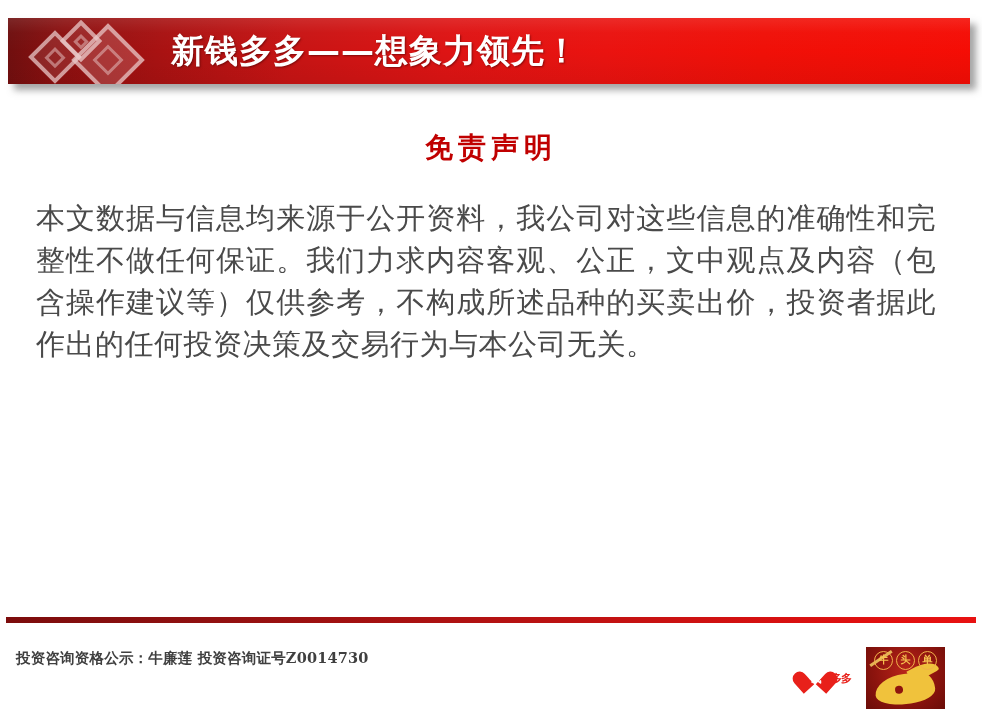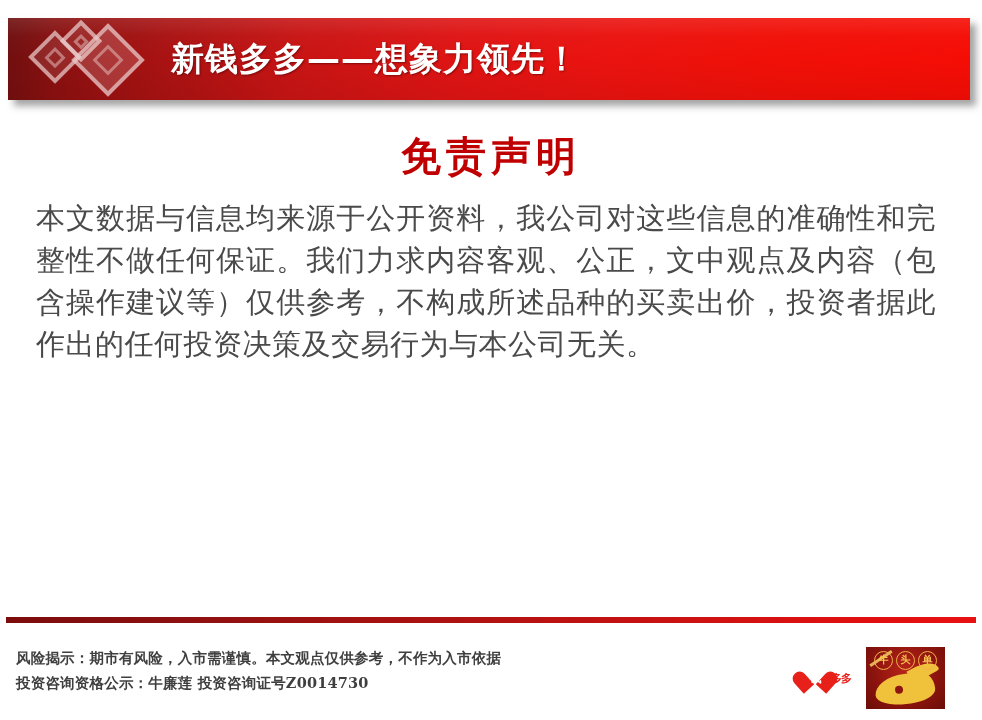--- a/index.html
+++ b/index.html
@@ -14,21 +14,21 @@
     overflow: hidden;
     position: relative;
   }
 
   
   .header-banner {
     position: absolute;
     left: 8px;
     top: 18px;
     width: 962px;
-    height: 82px;
+    height: 66px;
     background: linear-gradient(100deg,
         #6d0f0f 0%,
         #8c1010 6%,
         #a81212 16%,
         #c81414 30%,
         #de1414 46%,
         #ea1310 62%,
         #f01008 78%,
         #f50d05 100%);
     box-shadow: 6px 6px 7px rgba(90, 90, 90, 0.55);
@@ -88,21 +88,21 @@
   }
 
   
   .slide-heading {
     position: absolute;
     left: 0;
     right: 0;
     top: 129px;
     text-align: center;
     color: #c00000;
-    font-size: 40px;
+    font-size: 28px;
     font-weight: bold;
     letter-spacing: 5px;
     font-family: "DejaVu Serif", "Liberation Serif", serif;
   }
 
   .disclaimer-body {
     position: absolute;
     left: 36px;
     top: 197px;
     width: 900px;
@@ -282,21 +282,20 @@
   <div class="header-title">新钱多多——想象力领先！</div>
 </div>
 
 <div class="slide-heading">免责声明</div>
 
 <div class="disclaimer-body">本文数据与信息均来源于公开资料，我公司对这些信息的准确性和完整性不做任何保证。我们力求内容客观、公正，文中观点及内容（包含操作建议等）仅供参考，不构成所述品种的买卖出价，投资者据此作出的任何投资决策及交易行为与本公司无关。</div>
 
 <div class="footer-rule"></div>
 
 <div class="footer-text">
-  <div class="footer-line">风险揭示：期市有风险，入市需谨慎。本文观点仅供参考，不作为入市依据</div>
   <div class="footer-line">投资咨询资格公示：牛廉莲  投资咨询证号Z0014730</div>
 </div>
 
 <div class="footer-logos">
 
   <div class="logo-box logo-qdd">
     <div class="heart-mark">
       <span class="heart-char">钱</span>
     </div>
     <span class="qdd-text">多多</span>

